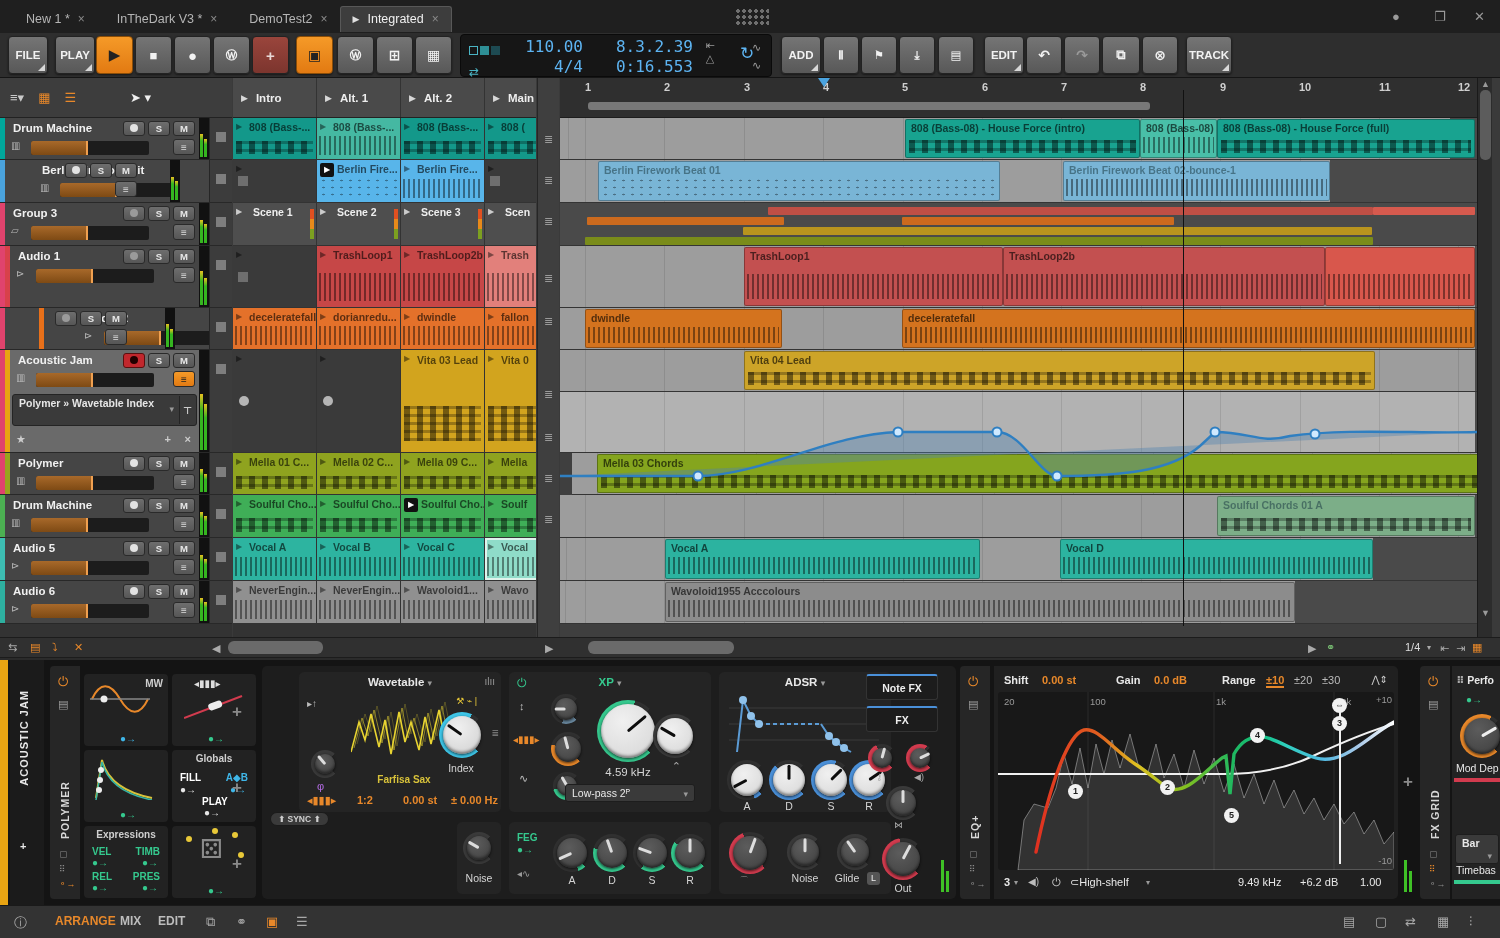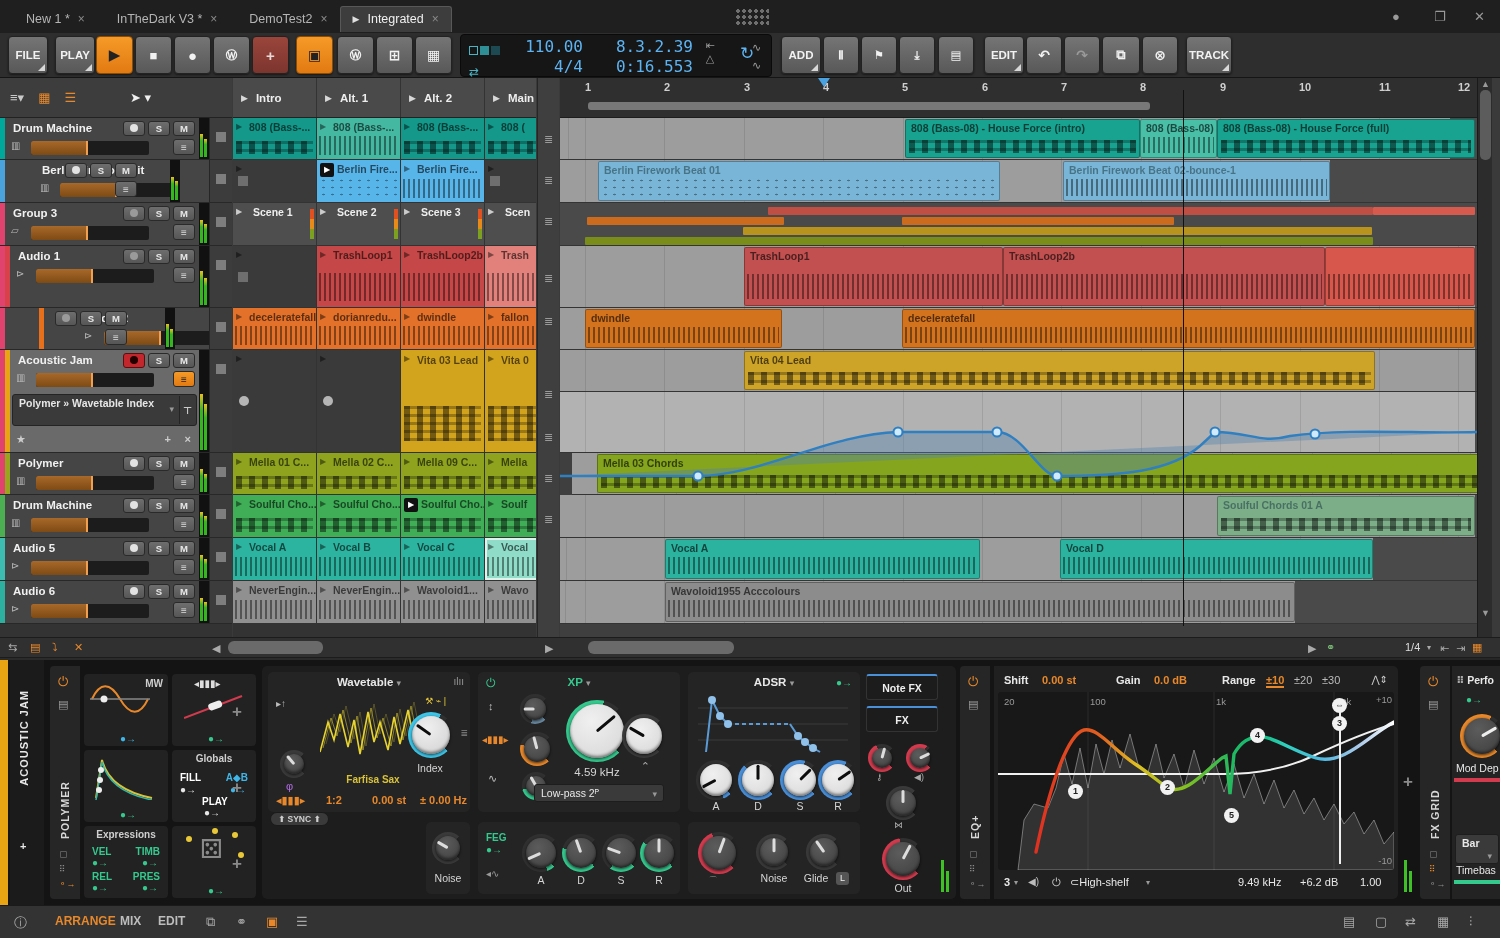--- a/index.html
+++ b/index.html
@@ -140,21 +140,21 @@
   .devhead{position:absolute;width:30px;background:#262626;border-radius:4px 0 0 4px;}
   .devhead .pow{position:absolute;left:8px;top:8px;color:#e8882a;font-size:13px;}
   .devhead .fold{position:absolute;left:8px;top:32px;color:#9a9a9a;font-size:11px;}
   .devhead .dname{position:absolute;left:9px;top:60px;bottom:60px;font-size:10.5px;font-weight:bold;color:#d8d8d8;}
   .devhead .bic{position:absolute;left:9px;font-size:9px;color:#8a8a8a;}
   .modcell{position:absolute;background:#222;border-radius:4px;}
   .marr{position:absolute;font-size:10px;}
   .marr.green{color:#35c98e;} .marr.blue{color:#3fb6e8;} .marr.white{color:#e8e8e8;}
   .mlabel{font-size:10px;font-weight:bold;color:#cfcfcf;}
   .glabel{font-size:10px;font-weight:bold;}
-  .section{position:absolute;background:#242424;border-radius:5px;}
+  .section{position:absolute;background:#242424;border-radius:5px;margin-left:31px;}
   .sechead{position:absolute;top:4px;left:0;right:0;text-align:center;font-size:11.5px;font-weight:bold;color:#e8e8e8;}
   .kn{position:absolute;border-radius:50%;background:conic-gradient(from 135deg,var(--c,#4a4a4a) 0 var(--d,180deg),#303030 var(--d,180deg) 270deg,transparent 270deg);}
   .kn::before{content:"";position:absolute;inset:4px;border-radius:50%;background:radial-gradient(circle at 40% 32%,var(--cap,#5c5c5c),var(--cap2,#3e3e3e));box-shadow:inset 0 -2px 3px rgba(0,0,0,.45),0 1px 3px rgba(0,0,0,.7);}
   .kn::after{content:"";position:absolute;left:50%;top:50%;width:3px;height:38%;background:var(--ind,#0d0d0d);border-radius:2px;transform:rotate(var(--rot,0deg)) translate(-50%,-100%);transform-origin:0 0;}
   .klbl{position:absolute;font-size:10.5px;color:#d5d5d5;text-align:center;}
   .oval{color:#e8882a;}
   .select{position:absolute;background:#3a3a3a;border:1px solid #1d1d1d;border-radius:3px;color:#e8e8e8;font-size:10.5px;padding:2px 6px;}
   .select .car{float:right;color:#999;font-size:9px;margin-left:8px;margin-top:2px;}
   .fxbtn{position:absolute;background:#1c1c1c;border:1px solid #333;border-top:2px solid #4a90d9;border-radius:3px;color:#eee;font-size:10.5px;font-weight:bold;text-align:center;}
   .badge{position:absolute;background:#3a3a3a;border-radius:7px;color:#cfcfcf;font-size:8.5px;font-weight:bold;padding:1px 7px;border:1px solid #1a1a1a;}

